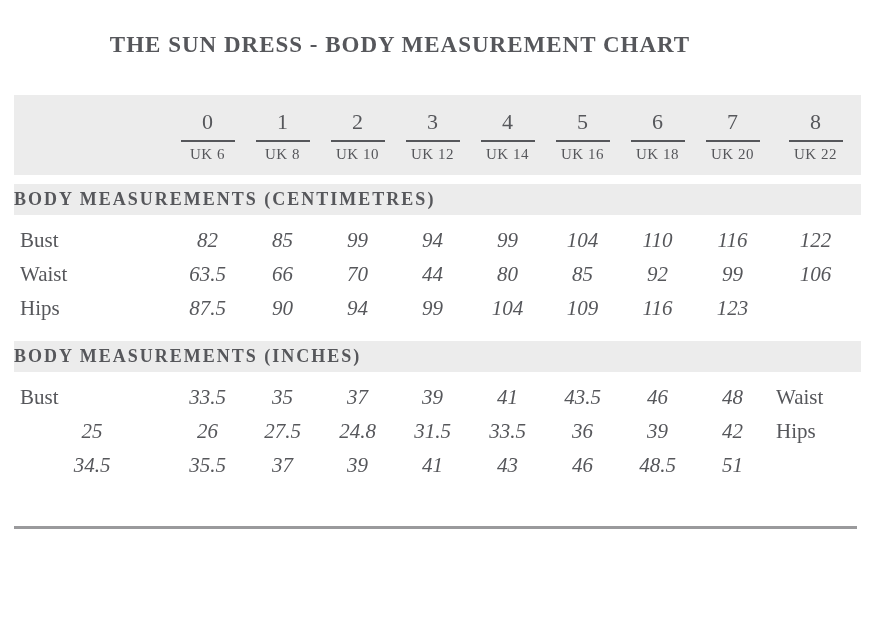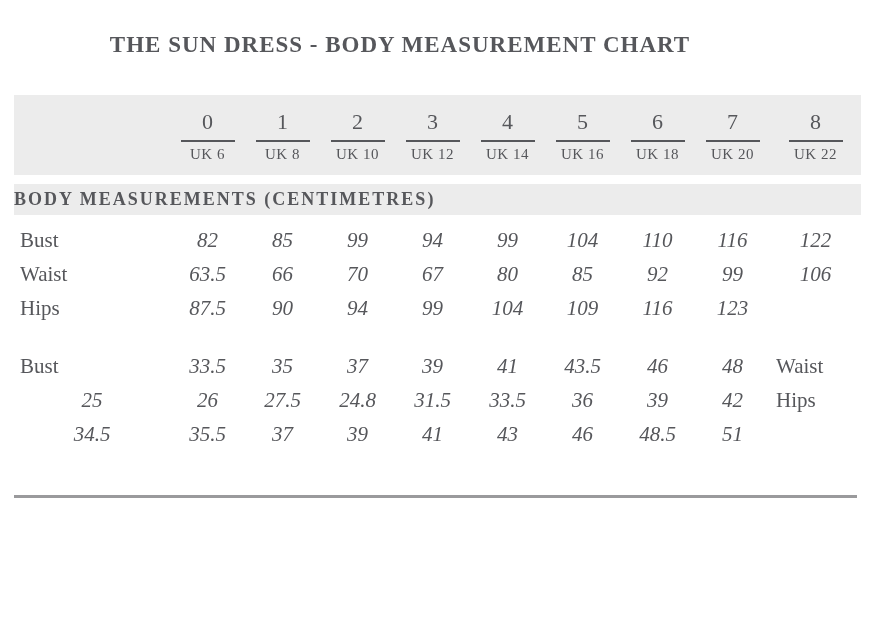--- a/index.html
+++ b/index.html
@@ -113,36 +113,37 @@
       <div class="value">94</div>
       <div class="value">99</div>
       <div class="value">104</div>
       <div class="value">110</div>
       <div class="value">116</div>
       <div class="value">122</div>
       <div class="row-label">Waist</div>
       <div class="value">63.5</div>
       <div class="value">66</div>
       <div class="value">70</div>
-      <div class="value">67</div>
+      <div class="value">44</div>
       <div class="value">80</div>
       <div class="value">85</div>
       <div class="value">92</div>
       <div class="value">99</div>
       <div class="value">106</div>
       <div class="row-label">Hips</div>
       <div class="value">87.5</div>
       <div class="value">90</div>
       <div class="value">94</div>
       <div class="value">99</div>
       <div class="value">104</div>
       <div class="value">109</div>
       <div class="value">116</div>
       <div class="value">123</div>
       <div class="gap-b"></div>
+      <div class="section-band band">BODY MEASUREMENTS (INCHES)</div>
       <div class="gap-c"></div>
       <div class="row-label">Bust</div>
       <div class="value">33.5</div>
       <div class="value">35</div>
       <div class="value">37</div>
       <div class="value">39</div>
       <div class="value">41</div>
       <div class="value">43.5</div>
       <div class="value">46</div>
       <div class="value">48</div>

